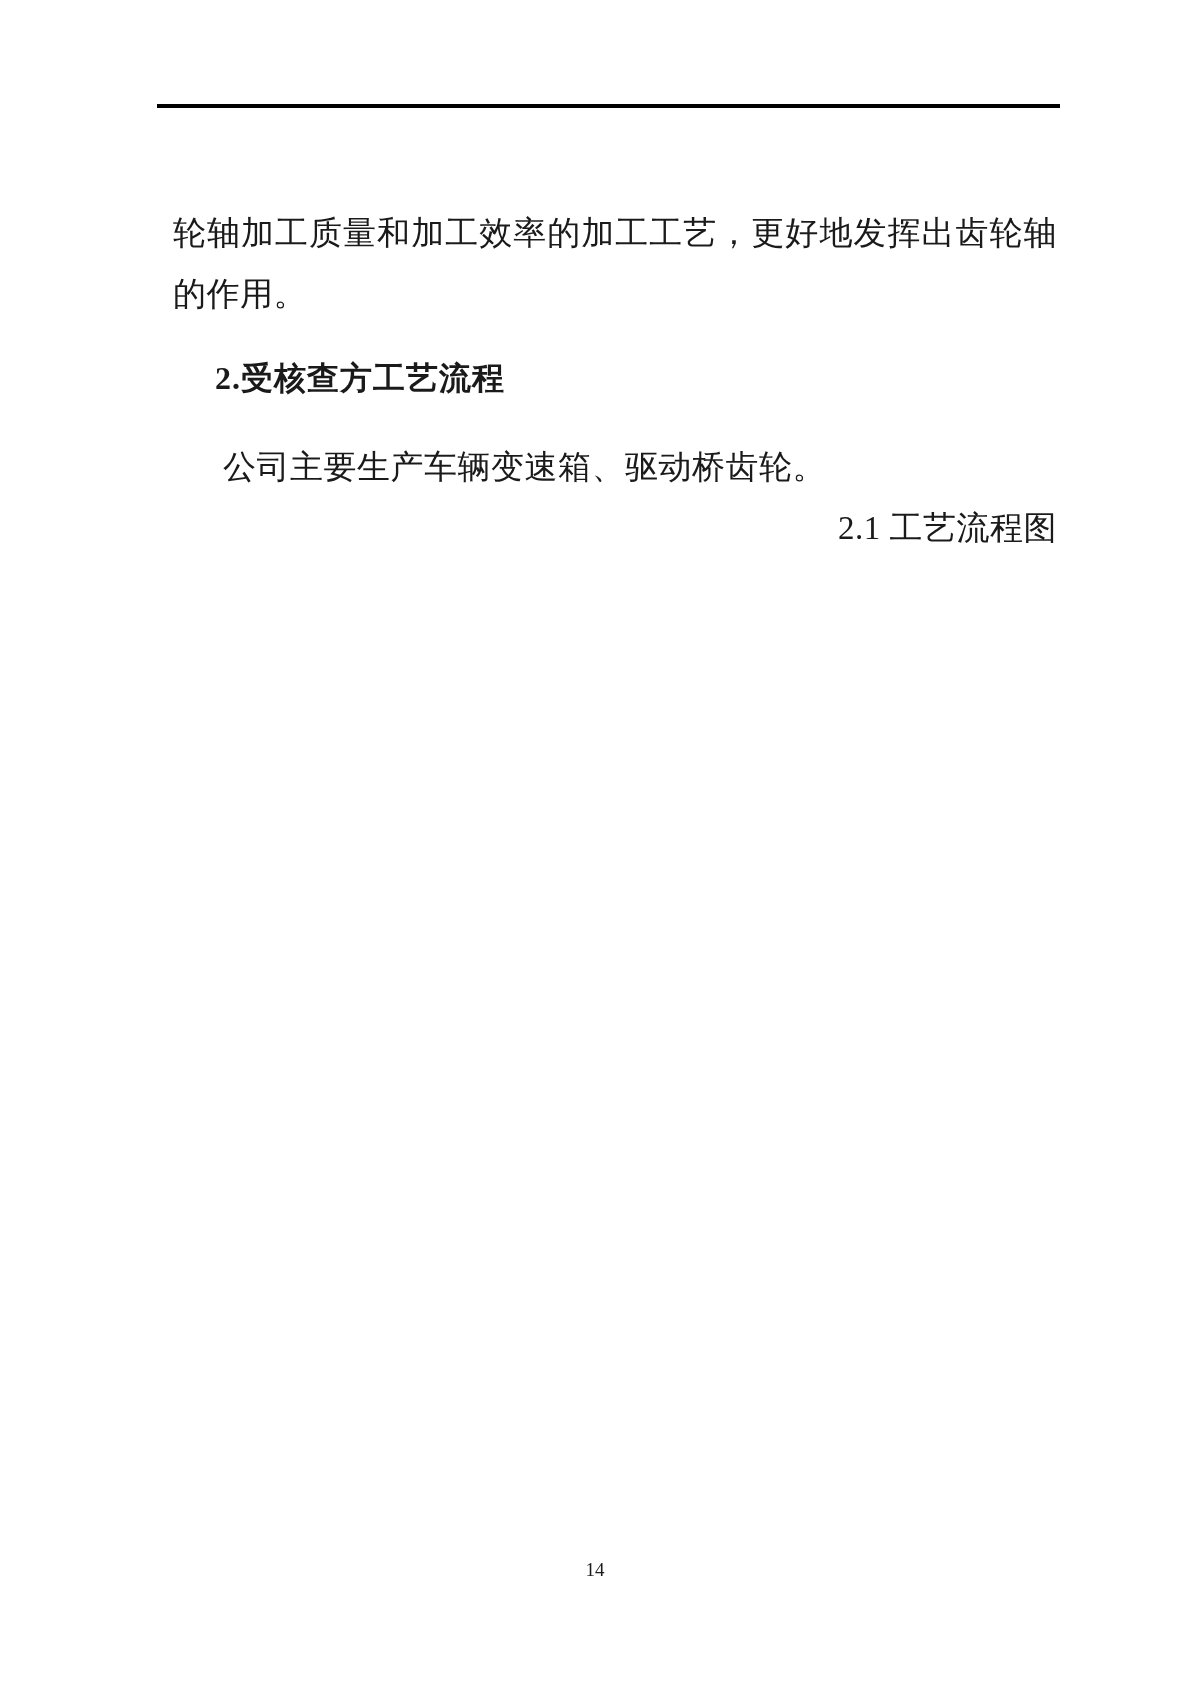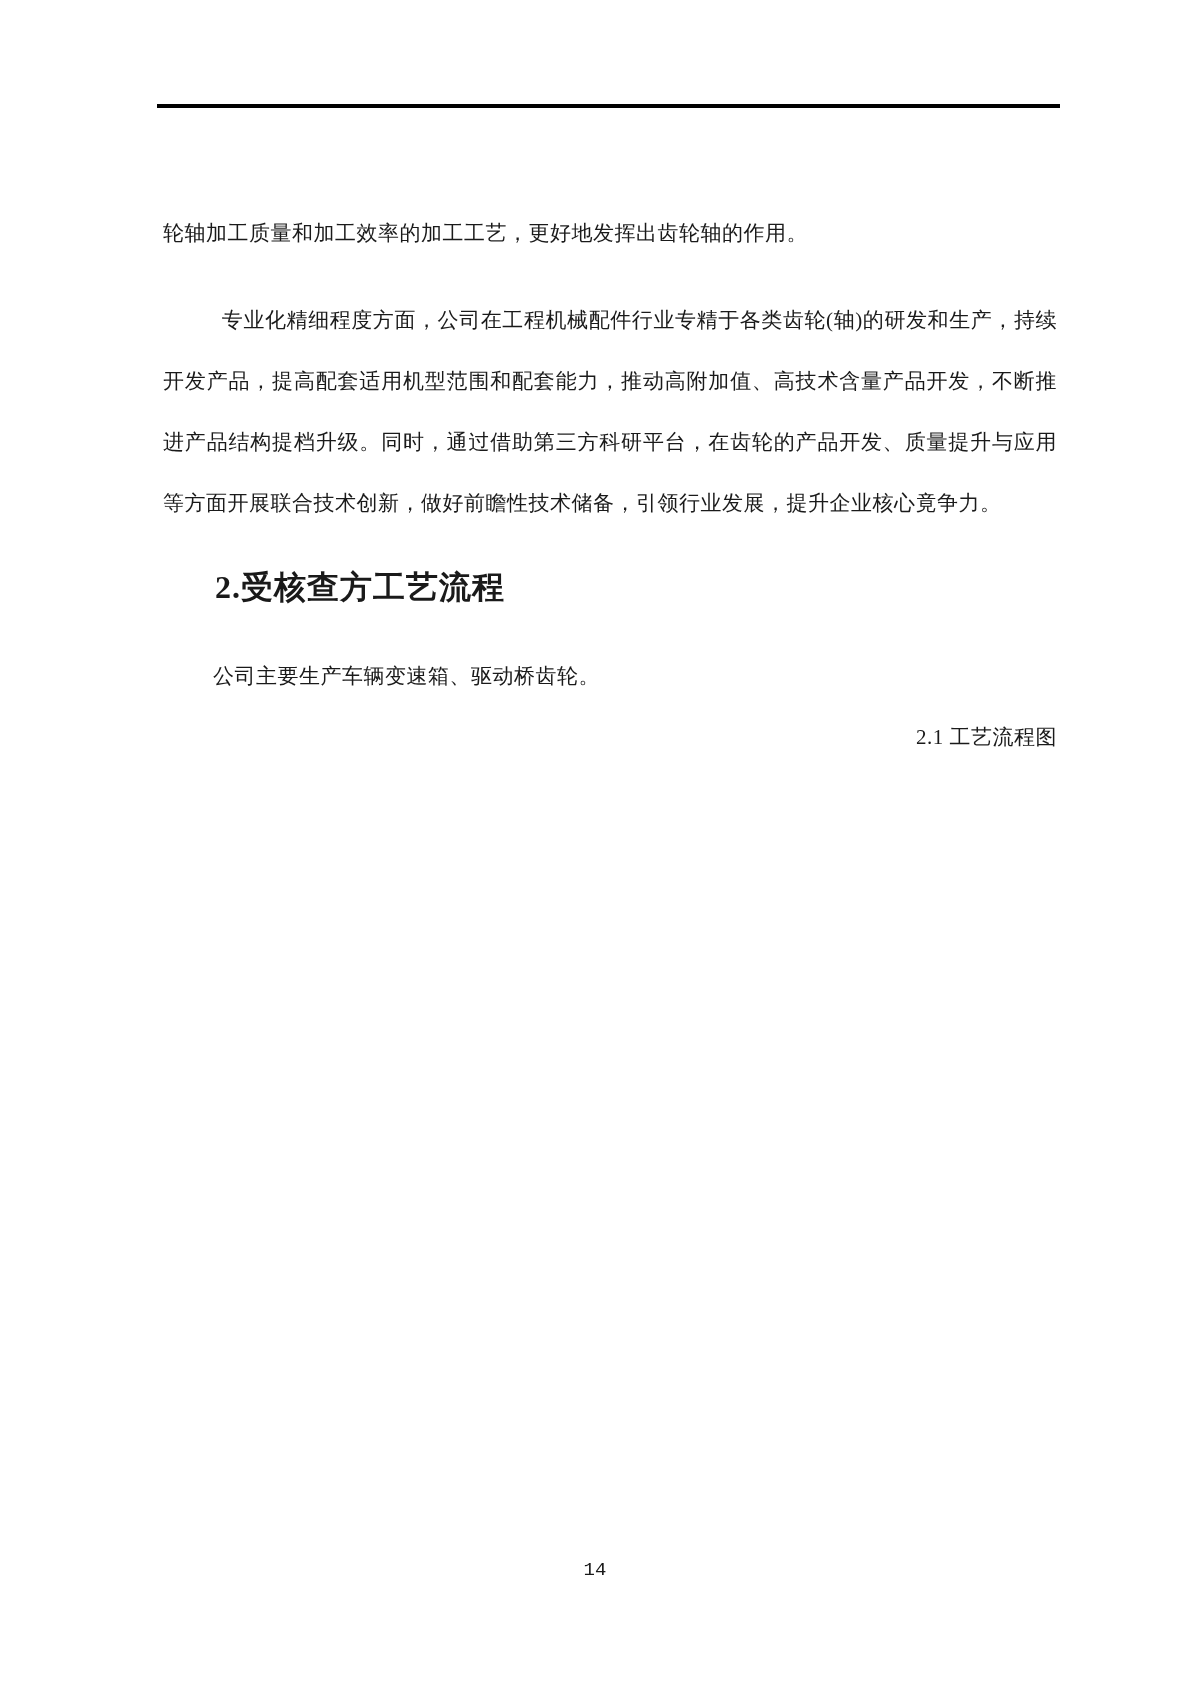--- a/index.html
+++ b/index.html
@@ -25,22 +25,22 @@
     height: 4px;
     background: #000000;
   }
   .content {
     position: absolute;
     left: 157px;
     top: 203px;
     width: 900px;
   }
   .content p {
-    margin: 0 0 26px 6px;
-    font-size: 21px;
+    margin: 0 0 26px 16px;
+    font-size: 33px;
     line-height: 61px;
     text-align: justify;
     text-justify: inter-ideograph;
     letter-spacing: 0.5px;
   }
   p.indent {
     text-indent: 2.8em;
   }
   .section-heading {
     margin: 28px 0 34px 0;
@@ -59,37 +59,36 @@
     padding-left: 46px;
     margin-bottom: 0;
     text-align: right;
   }
   .page-number {
     position: absolute;
     left: 0;
     top: 1558px;
     width: 100%;
     text-align: center;
-    font-family: Liberation Mono, monospace;
+    font-family: Liberation Serif, serif;
     font-size: 19px;
     line-height: 24px;
     color: #1a1a1a;
   }
 </style>
 </head>
 <body>
 
 <div class="page">
 
   <div class="top-rule"></div>
 
   <div class="content">
     <p>轮轴加工质量和加工效率的加工工艺，更好地发挥出齿轮轴的作用。</p>
 
-    <p class="indent">专业化精细程度方面，公司在工程机械配件行业专精于各类齿轮(轴)的研发和生产，持续开发产品，提高配套适用机型范围和配套能力，推动高附加值、高技术含量产品开发，不断推进产品结构提档升级。同时，通过借助第三方科研平台，在齿轮的产品开发、质量提升与应用等方面开展联合技术创新，做好前瞻性技术储备，引领行业发展，提升企业核心竟争力。</p>
 
 
     <h2 class="section-heading">2.受核查方工艺流程</h2>
 
     <p class="lead-indent-1">公司主要生产车辆变速箱、驱动桥齿轮。</p>
 
     <p class="lead-indent-2">2.1 工艺流程图</p>
   </div>
 
   <div class="page-number">14</div>

